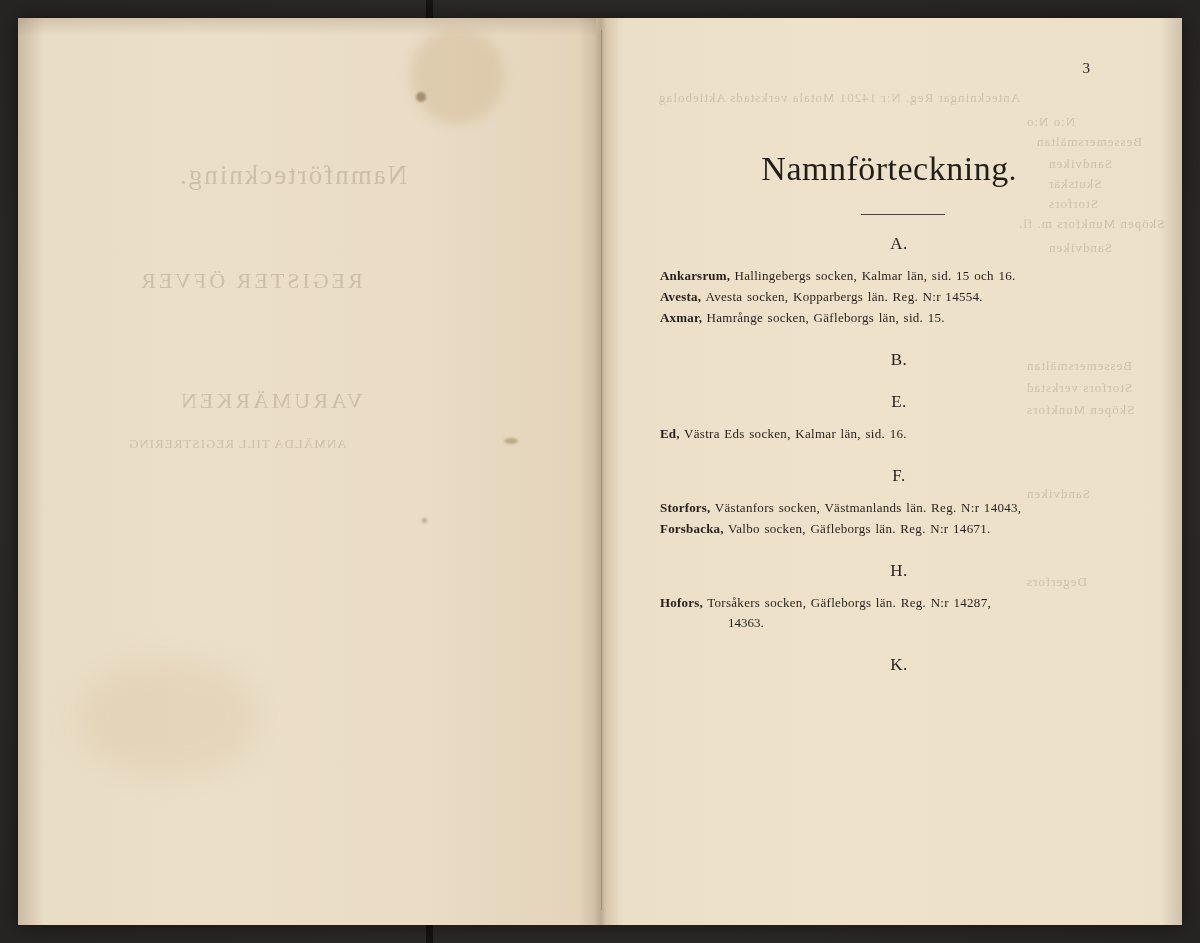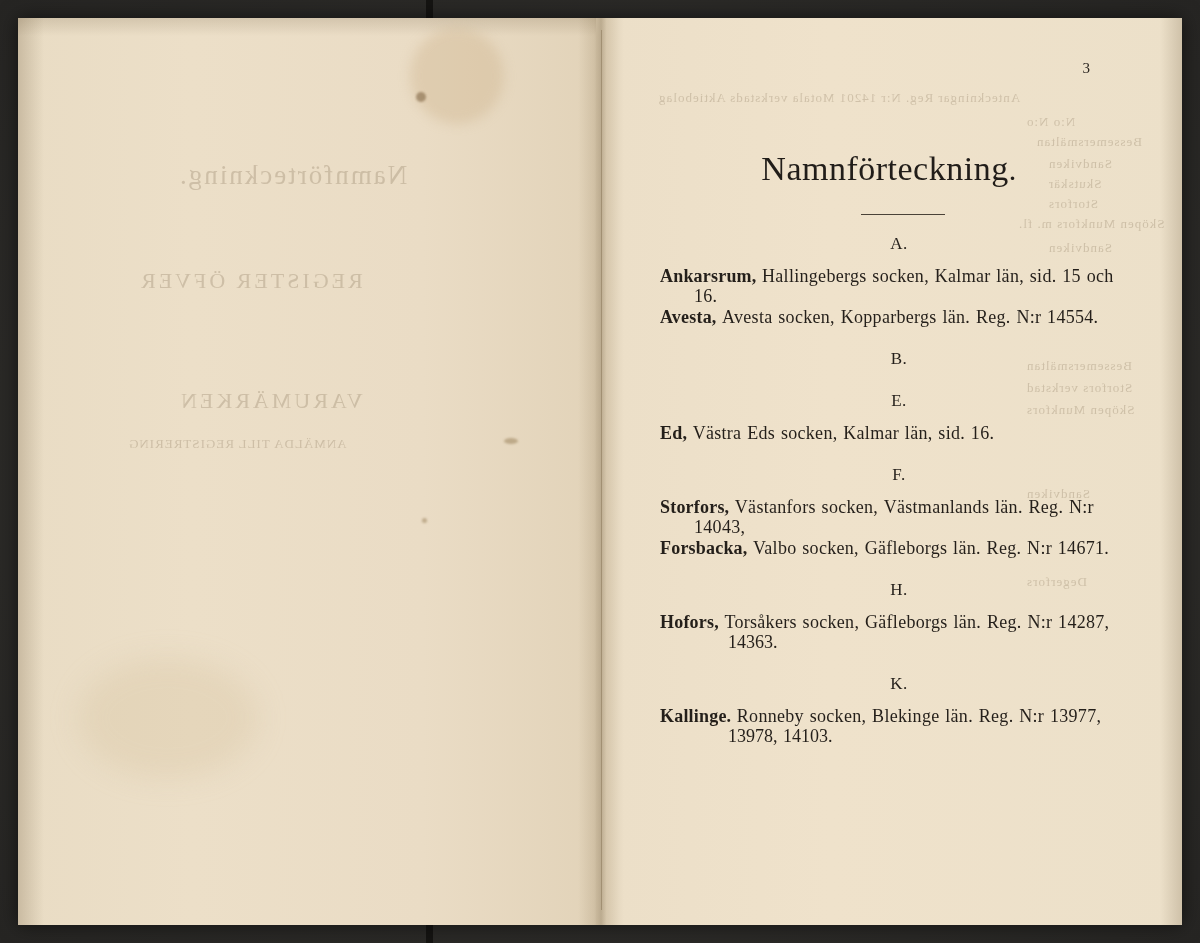--- a/index.html
+++ b/index.html
@@ -159,21 +159,21 @@
 
   .section-letter {
     text-align: center;
     font-size: 17px;
     margin: 22px 0 12px 0;
     letter-spacing: 0.5px;
   }
   .section:first-child .section-letter { margin-top: 0; }
 
   .entry {
-    font-size: 18px;
+    font-size: 13px;
     line-height: 20px;
     margin-bottom: 1px;
     padding-left: 34px;
     text-indent: -34px;
     word-spacing: 1px;
   }
   .entry .name {
     font-weight: bold;
     letter-spacing: 0.2px;
   }
@@ -264,20 +264,24 @@
         <div class="section">
           <div class="section-letter">A.</div>
           <div class="entry">
             <span class="name">Ankarsrum,</span>
             <span class="rest">Hallingebergs socken, Kalmar län, sid. 15 och 16.</span>
           </div>
           <div class="entry">
             <span class="name">Avesta,</span>
             <span class="rest">Avesta socken, Kopparbergs län.   Reg. N:r 14554.</span>
           </div>
+          <div class="entry">
+            <span class="name">Axmar,</span>
+            <span class="rest">Hamrånge socken, Gäfleborgs län, sid. 15.</span>
+          </div>
         </div>
 
         <div class="section">
           <div class="section-letter">B.</div>
         </div>
 
         <div class="section">
           <div class="section-letter">E.</div>
           <div class="entry">
             <span class="name">Ed,</span>
@@ -301,25 +305,20 @@
           <div class="section-letter">H.</div>
           <div class="entry">
             <span class="name">Hofors,</span>
             <span class="rest">Torsåkers socken, Gäfleborgs län.   Reg. N:r 14287,</span>
             <span class="cont">14363.</span>
           </div>
         </div>
 
         <div class="section">
           <div class="section-letter">K.</div>
-          <div class="entry">
-            <span class="name">Kallinge.</span>
-            <span class="rest">Ronneby socken, Blekinge län.   Reg. N:r 13977,</span>
-            <span class="cont">13978, 14103.</span>
-          </div>
         </div>
 
       </div>
     </div>
 
     <div class="gutter"></div>
     <div class="crease"></div>
   </div>
 </div>
 

